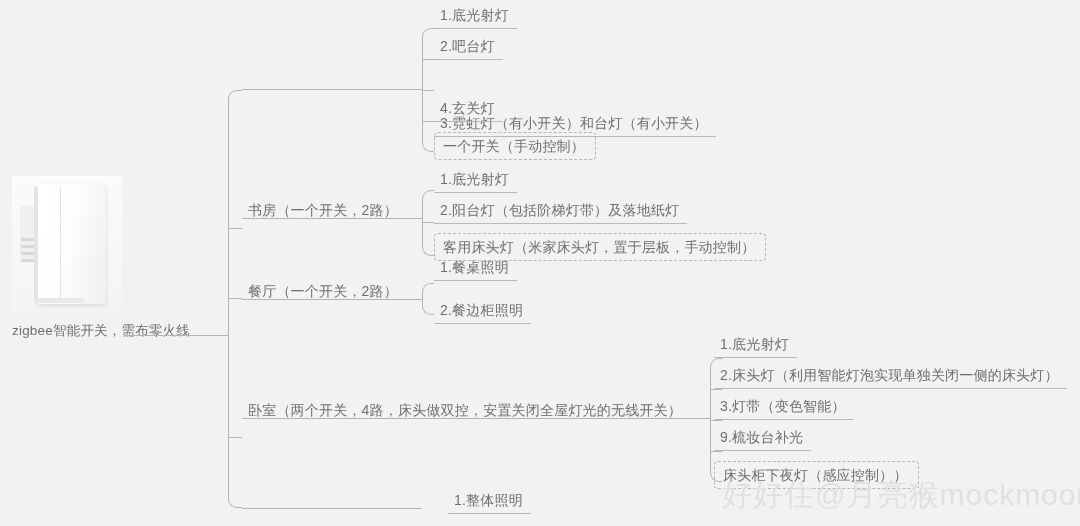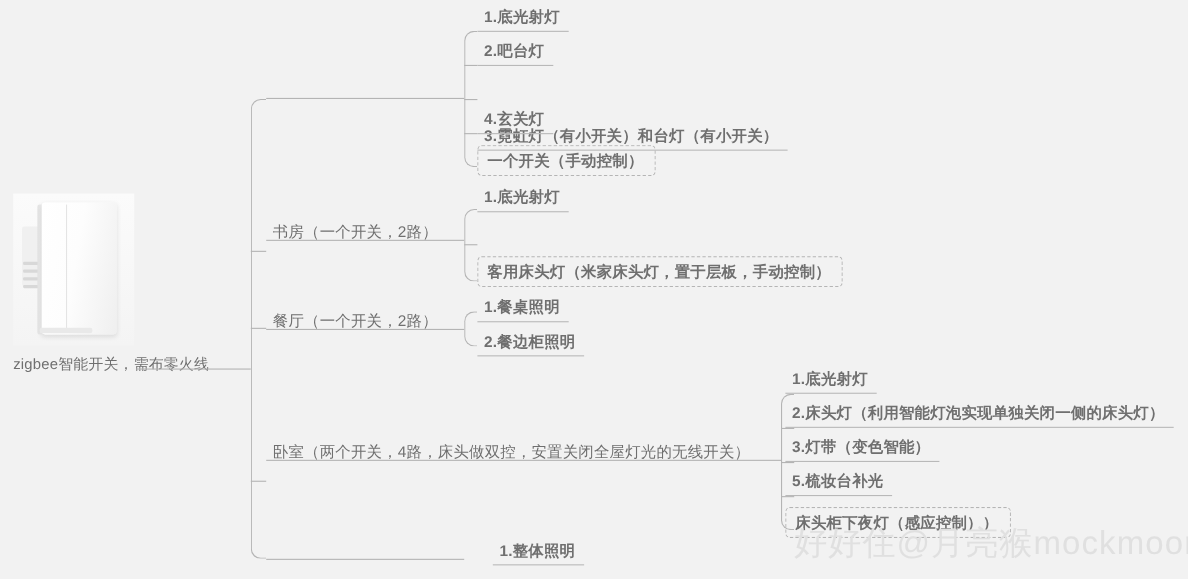--- a/index.html
+++ b/index.html
@@ -19,21 +19,20 @@
   }
   .leaf {
     position: absolute;
     white-space: nowrap;
     color: #6f6f6f;
     font-size: 14px;
     line-height: 18px;
     padding: 2px 8px 4px 6px;
     border-bottom: 1px solid #b9b9b9;
     letter-spacing: 0.2px;
-    font-weight: bold;
   }
   .leaf.dashed {
     border: 1px dashed #b5b5b5;
     border-radius: 4px;
     padding: 4px 10px 4px 8px;
   }
   .branch-label {
     position: absolute;
     white-space: nowrap;
     color: #6f6f6f;
@@ -199,42 +198,43 @@
   <div class="leaf" style="left:434px; top:97px;">4.玄关灯</div>
   <div class="leaf dashed" style="left:434px; top:132px;">一个开关（手动控制）</div>
 
   <div class="branch-label" style="left:238px; top:199px;">书房（一个开关，2路）</div>
   <div class="hline" style="left:242px; top:218px; width:180px;"></div>
 
   <div class="spine" style="left:422px; top:190px; width:12px; height:66px;"></div>
   <div class="hline" style="left:422px; top:222px; width:12px;"></div>
 
   <div class="leaf" style="left:434px; top:168px;">1.底光射灯</div>
+  <div class="leaf" style="left:434px; top:199px;">2.阳台灯（包括阶梯灯带）及落地纸灯</div>
   <div class="leaf dashed" style="left:434px; top:233px;">客用床头灯（米家床头灯，置于层板，手动控制）</div>
 
   <div class="branch-label" style="left:238px; top:280px;">餐厅（一个开关，2路）</div>
   <div class="hline" style="left:242px; top:299px; width:180px;"></div>
 
   <div class="spine" style="left:422px; top:283px; width:12px; height:32px;"></div>
 
-  <div class="leaf" style="left:434px; top:268px;">1.餐桌照明</div>
+  <div class="leaf" style="left:434px; top:256px;">1.餐桌照明</div>
   <div class="leaf" style="left:434px; top:299px;">2.餐边柜照明</div>
 
   <div class="branch-label" style="left:238px; top:399px;">卧室（两个开关，4路，床头做双控，安置关闭全屋灯光的无线开关）</div>
   <div class="hline" style="left:242px; top:418px; width:468px;"></div>
 
   <div class="spine" style="left:710px; top:358px; width:12px; height:124px;"></div>
   <div class="hline" style="left:710px; top:389px; width:12px;"></div>
   <div class="hline" style="left:710px; top:420px; width:12px;"></div>
   <div class="hline" style="left:710px; top:451px; width:12px;"></div>
 
   <div class="leaf" style="left:714px; top:333px;">1.底光射灯</div>
   <div class="leaf" style="left:714px; top:364px;">2.床头灯（利用智能灯泡实现单独关闭一侧的床头灯）</div>
   <div class="leaf" style="left:714px; top:395px;">3.灯带（变色智能）</div>
-  <div class="leaf" style="left:714px; top:426px;">5.梳妆台补光</div>
+  <div class="leaf" style="left:714px; top:426px;">9.梳妆台补光</div>
   <div class="leaf dashed" style="left:714px; top:461px;">床头柜下夜灯（感应控制））</div>
 
   <div class="hline" style="left:242px; top:508px; width:180px;"></div>
 
   <div class="leaf" style="left:448px; top:489px;">1.整体照明</div>
 
   <div id="watermark">好好住@月亮猴mockmoon</div>
 
 </div>
 

